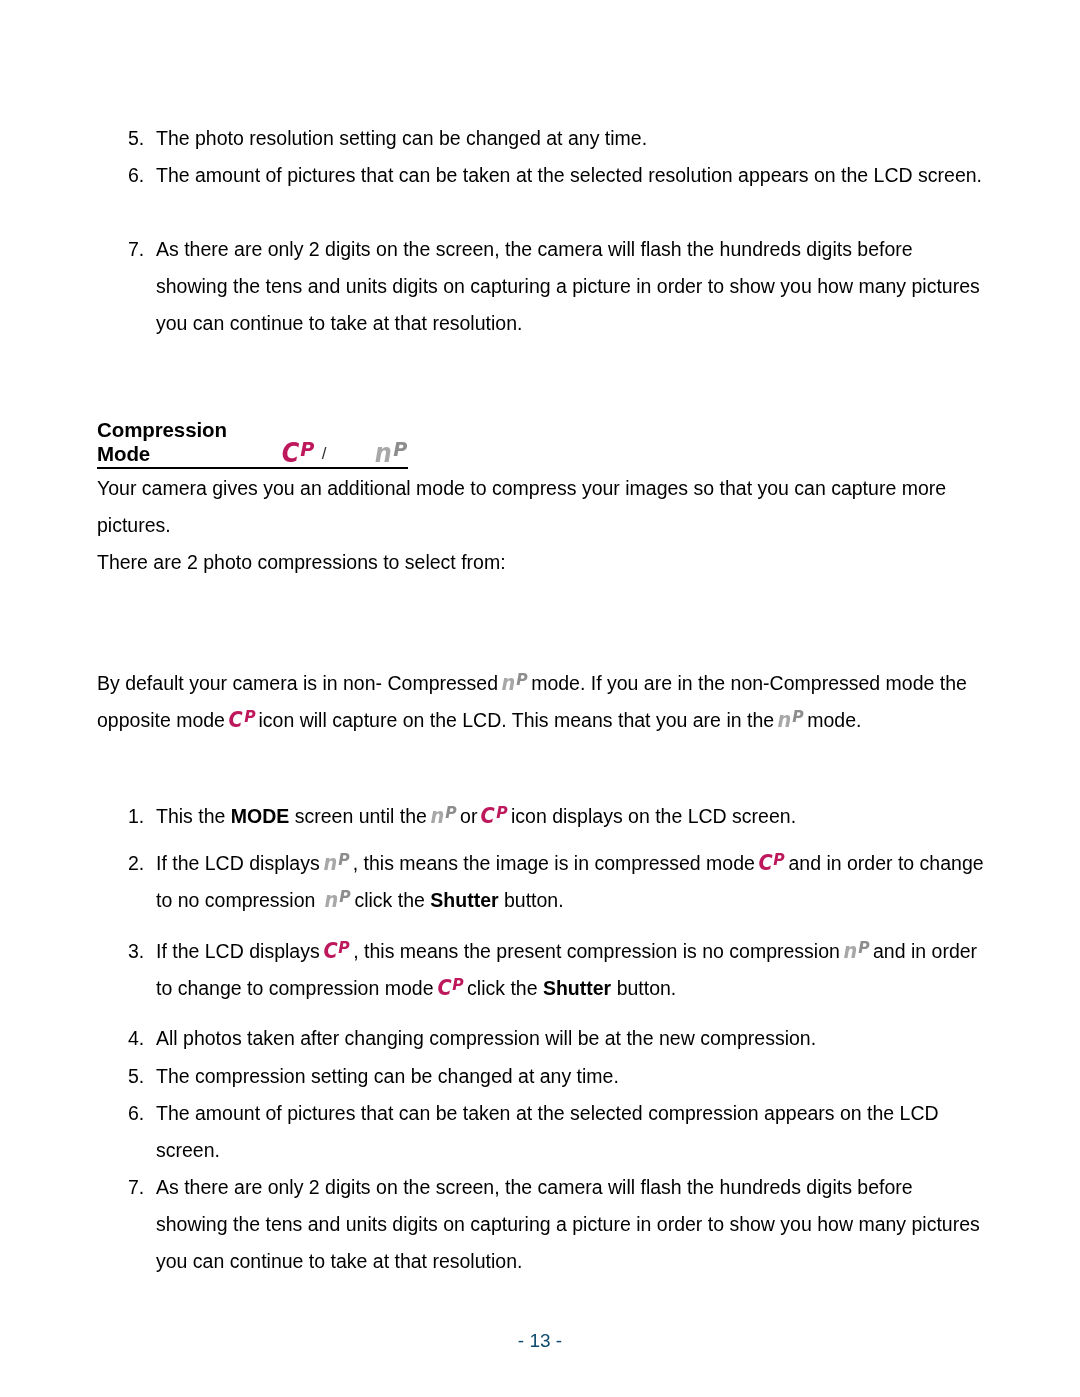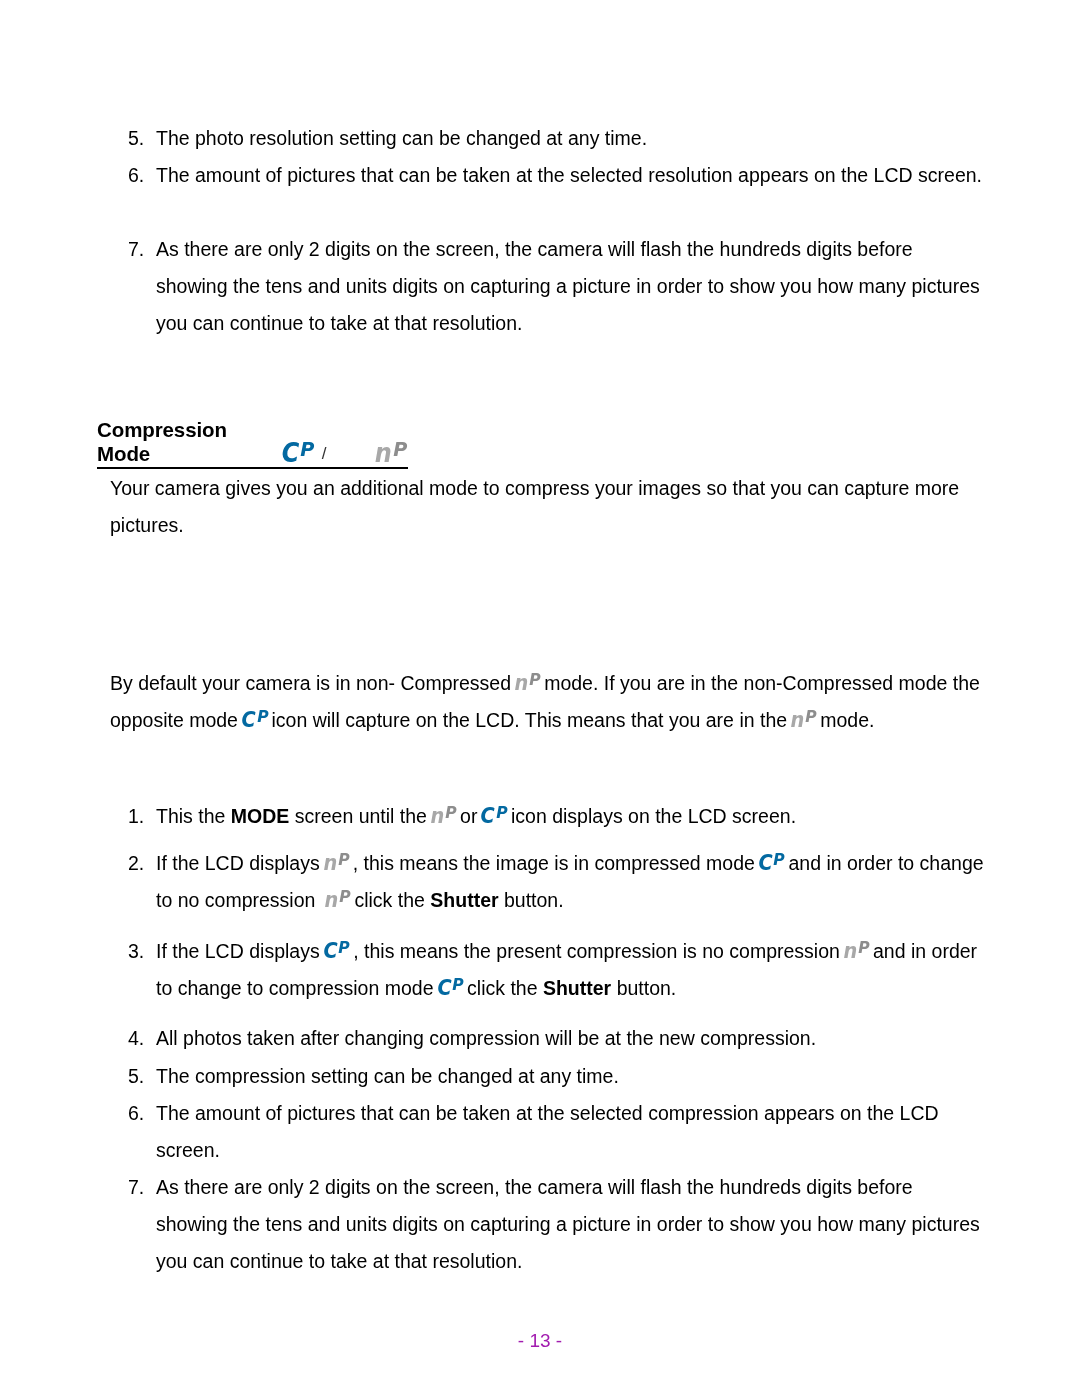--- a/index.html
+++ b/index.html
@@ -39,21 +39,21 @@
   }
   .li .txt {
     display: block;
     margin-left: 28px;
     font-size: 19.5px;
     line-height: 37px;
   }
 
   .para {
     position: absolute;
-    left: 110px;
+    left: 97px;
     font-size: 19.5px;
     line-height: 37px;
   }
 
   b, .b { font-weight: bold; }
 
   
   .heading {
     position: absolute;
     left: 97px;
@@ -98,39 +98,39 @@
   .lcd .c2 {
     display: inline-block;
     font-size: 0.78em;
     position: relative;
     top: -0.30em;
     margin-left: 0.01em;
     transform: scaleX(0.95);
   }
 
   
-  .lcd.cp { color: #0369a1; }
+  .lcd.cp { color: #be185d; }
   
   .lcd.np { color: #a8a8a8; }
   .lcd.np .c2 { color: #8d8d8d; }
 
   
   .icon-inline { font-size: 21px; margin: 0 3px; }
   
   .icon-head { font-size: 26px; margin-left: 44px; }
 
   
   .footer {
     position: absolute;
     left: 0;
     top: 1330px;
     width: 1080px;
     text-align: center;
     font-size: 19px;
-    color: #a21caf;
+    color: #0c4a6e;
     font-family: "Liberation Sans", sans-serif;
   }
 </style>
 </head>
 <body>
 
 <div class="page">
 
   <div class="li" style="left:128px; top:120px; width:860px;">
     <span class="num">5.</span>
@@ -155,20 +155,23 @@
     <span class="slash">/</span>
     <span class="lcd np icon-head">
       <span class="c1">n</span><span class="c2">P</span>
     </span>
   </div>
 
   <div class="para" style="top:470px; width:890px;">
     <span>Your camera gives you an additional mode to compress your images so that you can capture more   pictures.</span>
   </div>
 
+  <div class="para" style="top:544px; width:890px;">
+    <span>There are 2 photo compressions to select from:</span>
+  </div>
 
 
   <div class="para" style="top:665px; width:893px;">
     <span>By default your camera is in non- Compressed</span><span class="lcd np icon-inline">
       <span class="c1">n</span><span class="c2">P</span>
     </span><span>mode. If you are in the non-Compressed mode the opposite mode</span><span class="lcd cp icon-inline">
       <span class="c1">C</span><span class="c2">P</span>
     </span><span>icon will capture on the LCD. This means that you are in the</span><span class="lcd np icon-inline">
       <span class="c1">n</span><span class="c2">P</span>
     </span><span>mode.</span>

